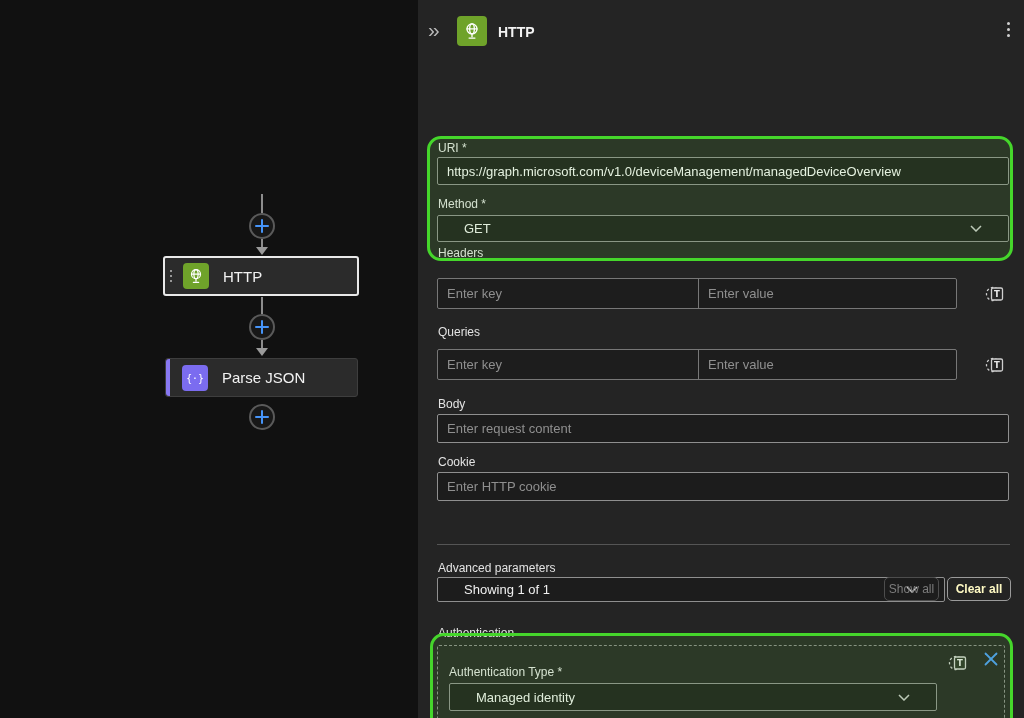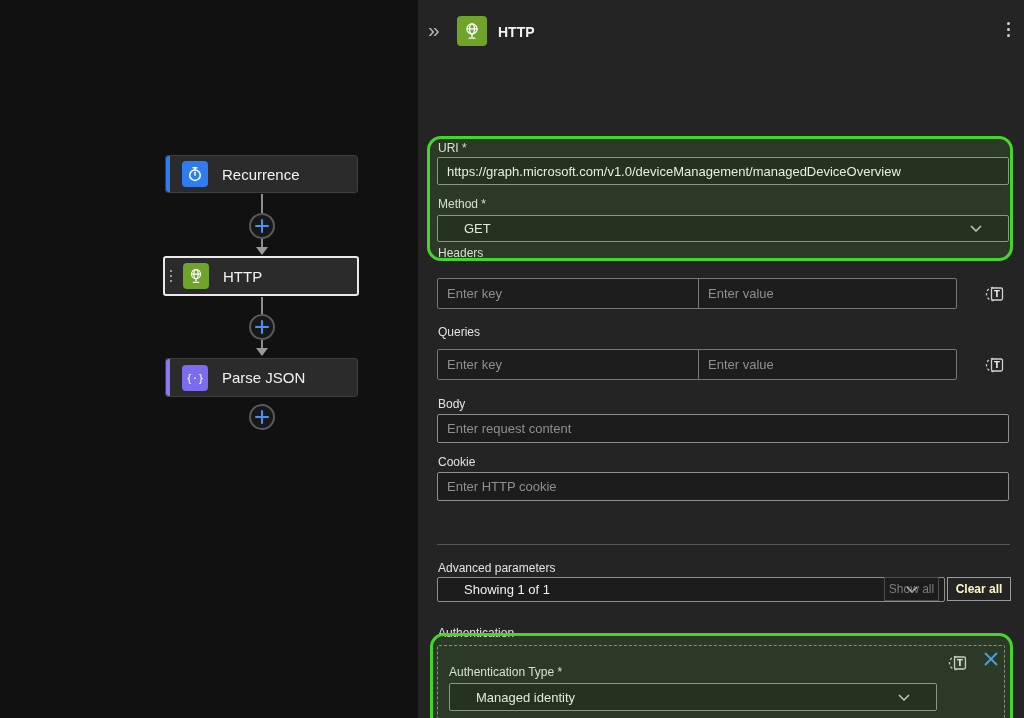--- a/index.html
+++ b/index.html
@@ -61,21 +61,21 @@
   .kv-table { position:absolute; display:flex; border:1px solid #777777; border-radius:2px;
               background:rgba(0,0,0,0.18); }
   .kv-cell { height:100%; display:flex; align-items:center; padding:0 9px; }
   .kv-cell input { background:transparent; border:none; outline:none; color:#f0f0f0; font-size:13px;
                    width:100%; font-family:"Liberation Sans", sans-serif; }
   .kv-cell input::placeholder { color:#8f8f8f; }
   .kv-sep { width:1px; background:#777777; height:100%; }
   .toggle-icon { position:absolute; width:24px; height:24px; cursor:pointer; }
   .divider { position:absolute; left:19px; width:573px; height:1px; background:#555555; }
 
-  .btn { position:absolute; height:24px; border-radius:0; font-size:12px; display:flex;
+  .btn { position:absolute; height:24px; border-radius:5px; font-size:12px; display:flex;
          align-items:center; justify-content:center; background:transparent; cursor:pointer;
          font-family:"Liberation Sans", sans-serif; }
   .btn-disabled { color:#7d7d7d; border:1px solid #4d4d4d; }
   .btn-primary-outline { color:#fef9c3; font-weight:700; border:1px solid #9a9a9a; }
 
   .auth-dashed { position:absolute; left:19px; top:645px; width:568px; height:84px;
                  border:1px dashed #8a8a8a; border-radius:2px; }
   .close-x { position:absolute; width:18px; height:18px; cursor:pointer; }
 
   
@@ -84,32 +84,20 @@
   .annotation-1 { left:427px; top:136px; width:586px; height:125px; }
   .annotation-2 { left:430px; top:633px; width:583px; height:110px; }
 </style>
 </head>
 <body>
 
 <div class="screen">
 
   <div class="canvas">
 
-    <div class="node node-recurrence">
-      <span class="stripe"></span>
-      <span class="nicon">
-        <svg width="18" height="18" viewBox="0 0 24 24" fill="none" stroke="#ffffff" stroke-width="2" stroke-linecap="round">
-          <circle cx="12" cy="13.5" r="7"></circle>
-          <path d="M12 13.5 V9.5"></path>
-          <path d="M9.5 3.5 h5"></path>
-          <path d="M12 3.5 v2.5"></path>
-        </svg>
-      </span>
-      <span class="nlabel">Recurrence</span>
-    </div>
 
     <div class="vline" style="top:194px; height:19px;"></div>
     <div class="plus-circle" style="top:213px;">
       <svg width="14" height="14" viewBox="0 0 14 14" stroke="#4694f9" stroke-width="2" stroke-linecap="round">
         <path d="M7 1 V13"></path>
           <path d="M1 7 H13"></path>
       </svg>
     </div>
     <div class="vline" style="top:239px; height:8px;"></div>
     <div class="arrow-down" style="top:247px;"></div>

